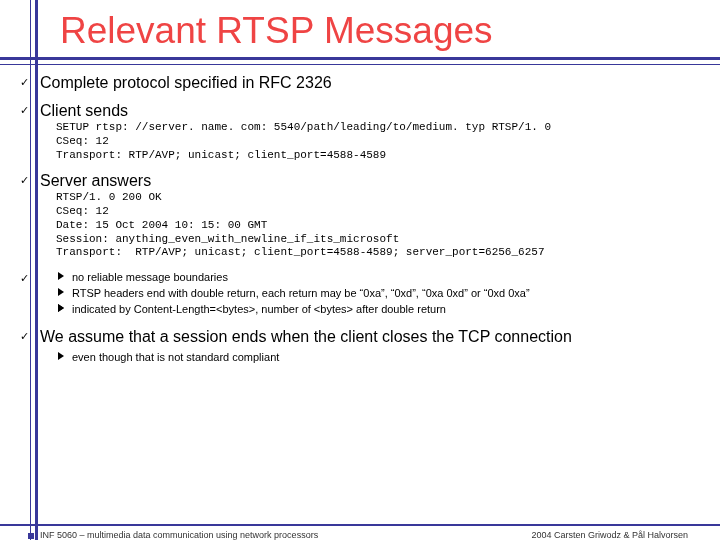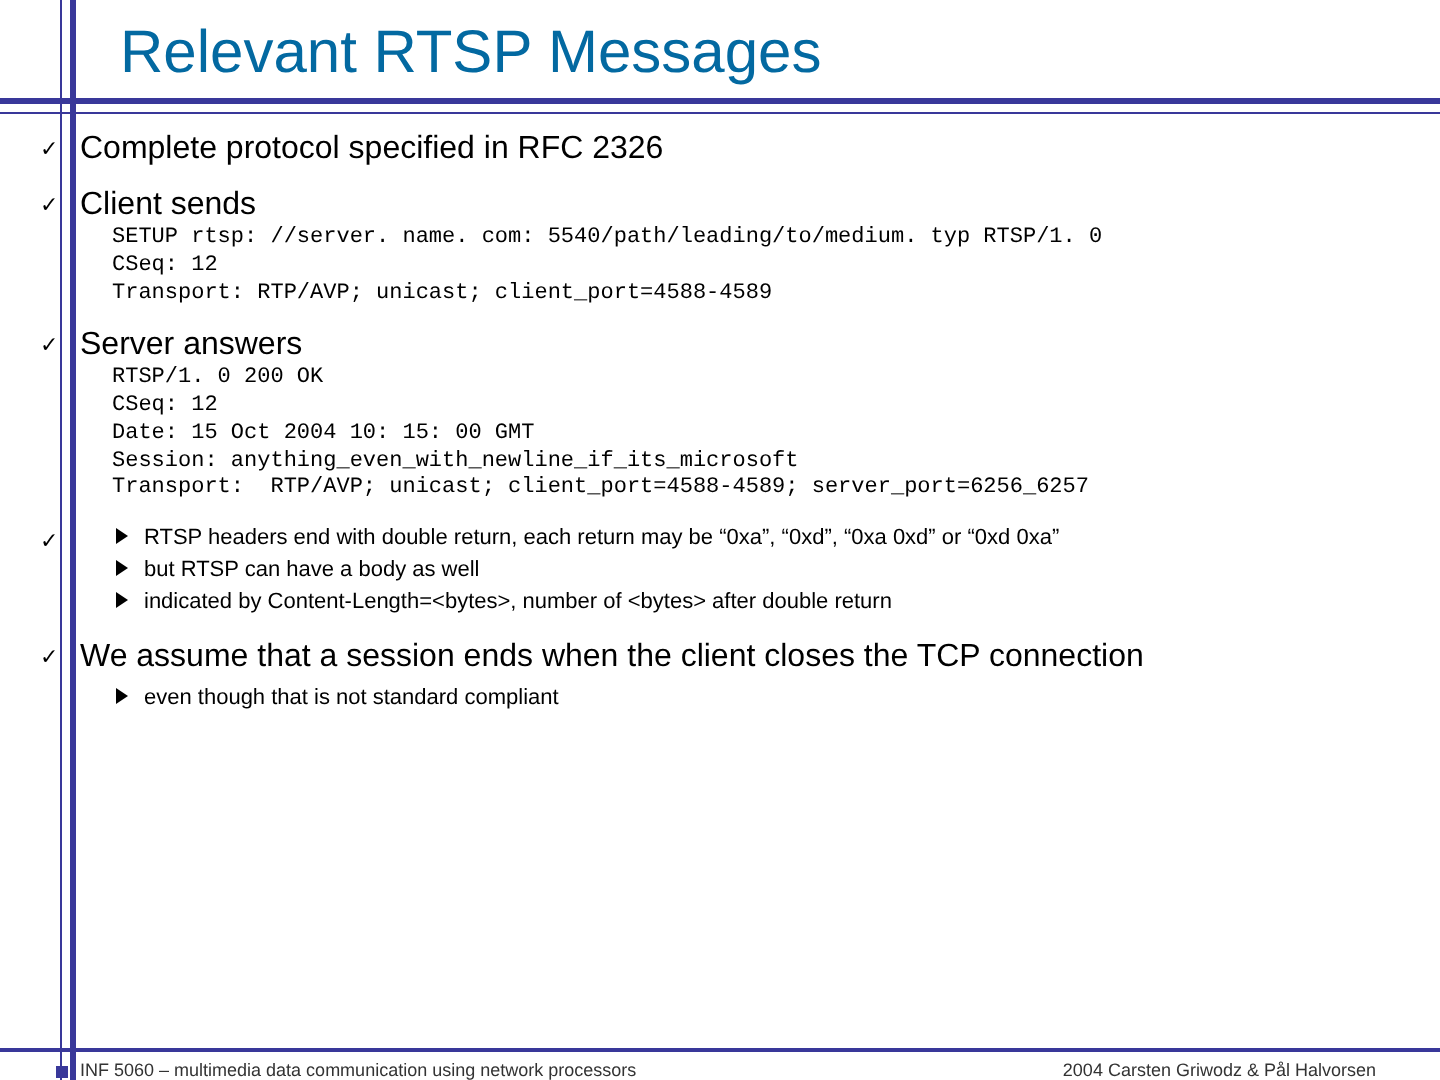--- a/index.html
+++ b/index.html
@@ -47,23 +47,23 @@
   }
   .title-underline-thin {
     position: absolute;
     left: 0;
     bottom: -3px;
     height: 1px;
     width: 100%;
     background: #39389a;
   }
   h1.title {
-    font-size: 30px;
+    font-size: 37px;
     font-weight: 400;
-    color: #0369a1;
+    color: #ef4444;
     font-family: Verdana, sans-serif;
   }
   .body {
     padding: 12px 22px 0 20px;
     font-size: 11px;
     color: #000;
   }
   ul.lvl1 {
     list-style: none;
   }
@@ -171,22 +171,23 @@
         <div class="code">RTSP/1. 0 200 OK
 CSeq: 12
 Date: 15 Oct 2004 10: 15: 00 GMT
 Session: anything_even_with_newline_if_its_microsoft
 Transport:  RTP/AVP; unicast; client_port=4588-4589; server_port=6256_6257</div>
       </li>
 
       <li>
         <span class="check">✓</span>
         <ul class="lvl2">
+          <li><span class="tri"></span><span>no reliable message boundaries</span></li>
           <li><span class="tri"></span><span>RTSP headers end with double return, each return may be </span><span class="mono">“0xa”</span><span>, </span><span class="mono">“0xd”</span><span>, </span><span class="mono">“0xa 0xd”</span><span> or </span><span class="mono">“0xd 0xa”</span></li>
-          <li><span class="tri"></span><span>but RTSP can have a body as well</span></li>
+          <li><span class="tri"></span></li>
           <li><span class="tri"></span><span>indicated by </span><span class="mono">Content-Length=</span><span>&lt;bytes&gt;, number of &lt;bytes&gt; after double return</span></li>
         </ul>
       </li>
 
       <li>
         <span class="check">✓</span>
         <span class="bullet-label">We assume that a session ends when the client closes the TCP connection</span>
         <ul class="lvl2">
           <li><span class="tri"></span><span>even though that is not standard compliant</span></li>
         </ul>

